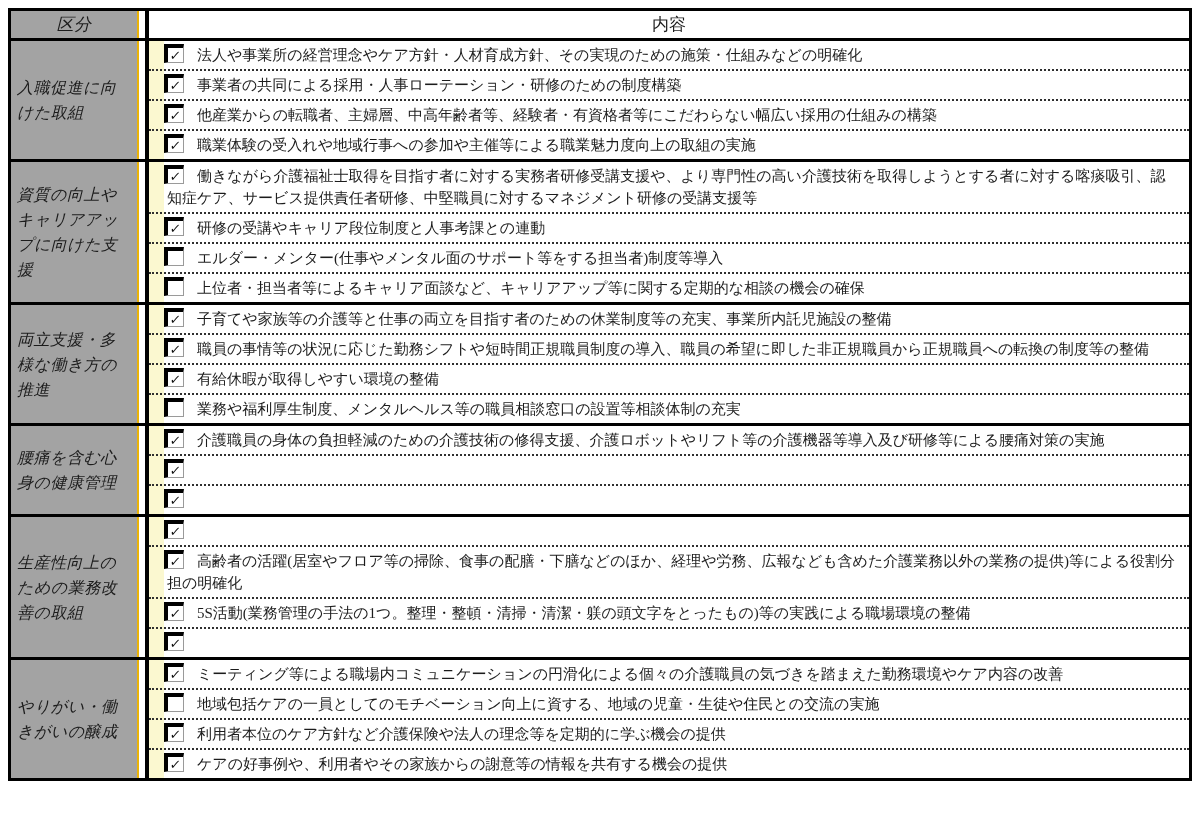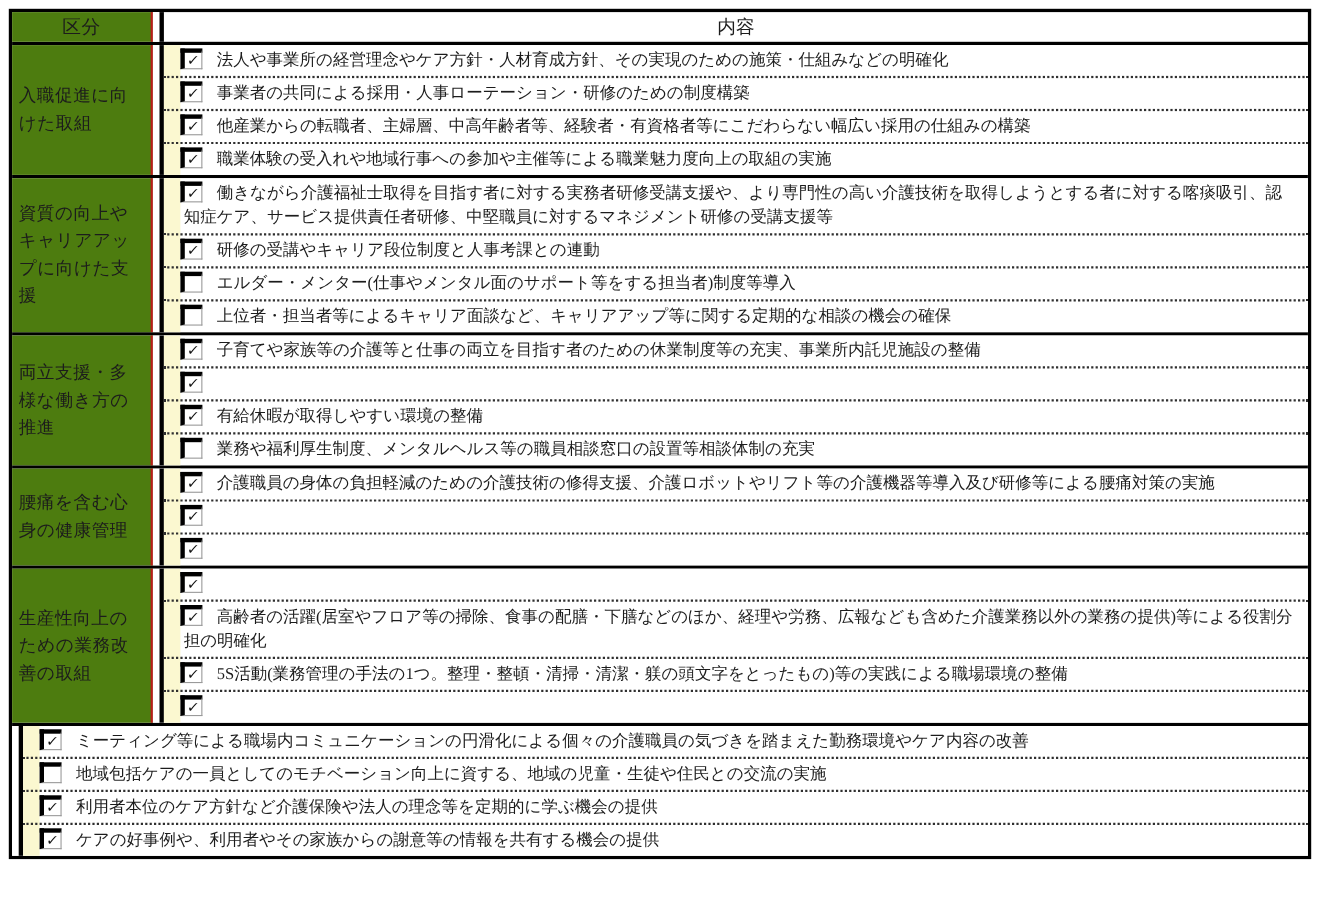--- a/index.html
+++ b/index.html
@@ -11,24 +11,24 @@
   }
   .sheet{
     box-sizing:border-box;width:1184px;
     border:3px solid #000000;background:#ffffff;
   }
   .row{display:flex;align-items:stretch;}
   .cat-row{border-top:3px solid #000000;}
   
   .cell-kubun{
     box-sizing:border-box;width:128px;flex:0 0 128px;
-    border-right:2px solid #b91c1c;
+    border-right:2px solid #eab308;
     display:flex;align-items:center;
-    padding:2px 6px;background:#4d7c0f;
-    font-size:16px;line-height:25px;letter-spacing:.5px;
+    padding:2px 6px;background:#a3a3a3;
+    font-size:16px;line-height:25px;letter-spacing:.5px;font-style:italic;
   }
   .cell-gap{width:6px;flex:0 0 6px;background:#ffffff;}
   
   .cell-naiyo{
     box-sizing:border-box;flex:1;
     border-left:4px solid #000000;
     position:relative;background:#ffffff;
   }
   .cell-naiyo .strip{
     position:absolute;left:0;top:0;bottom:0;width:15px;
@@ -108,21 +108,21 @@
         <div class="row cat-row">
           <div class="cell-kubun">両立支援・多様な働き方の推進</div>
           <div class="cell-gap"></div>
           <div class="cell-naiyo">
             <div class="strip" style="background: rgb(251, 248, 208);"></div>
             <div class="item"><span class="checkbox">
                 <span class="mark">✓</span>
               </span><span class="item-text">子育てや家族等の介護等と仕事の両立を目指す者のための休業制度等の充実、事業所内託児施設の整備</span></div>
             <div class="item"><span class="checkbox">
                 <span class="mark">✓</span>
-              </span></div>
+              </span><span class="item-text">職員の事情等の状況に応じた勤務シフトや短時間正規職員制度の導入、職員の希望に即した非正規職員から正規職員への転換の制度等の整備</span></div>
             <div class="item"><span class="checkbox">
                 <span class="mark">✓</span>
               </span><span class="item-text">有給休暇が取得しやすい環境の整備</span></div>
             <div class="item"><span class="checkbox"></span><span class="item-text">業務や福利厚生制度、メンタルヘルス等の職員相談窓口の設置等相談体制の充実</span></div>
           </div>
         </div>
         <div class="row cat-row">
           <div class="cell-kubun">腰痛を含む心身の健康管理</div>
           <div class="cell-gap"></div>
           <div class="cell-naiyo">
@@ -151,20 +151,21 @@
               </span><span class="item-text">高齢者の活躍(居室やフロア等の掃除、食事の配膳・下膳などのほか、経理や労務、広報なども含めた介護業務以外の業務の提供)等による役割分担の明確化</span></div>
             <div class="item"><span class="checkbox">
                 <span class="mark">✓</span>
               </span><span class="item-text">5S活動(業務管理の手法の1つ。整理・整頓・清掃・清潔・躾の頭文字をとったもの)等の実践による職場環境の整備</span></div>
             <div class="item"><span class="checkbox">
                 <span class="mark">✓</span>
               </span></div>
           </div>
         </div>
         <div class="row cat-row">
+          <div class="cell-kubun">やりがい・働きがいの醸成</div>
           <div class="cell-gap"></div>
           <div class="cell-naiyo">
             <div class="strip" style="background: rgb(251, 248, 208);"></div>
             <div class="item"><span class="checkbox">
                 <span class="mark">✓</span>
               </span><span class="item-text">ミーティング等による職場内コミュニケーションの円滑化による個々の介護職員の気づきを踏まえた勤務環境やケア内容の改善</span></div>
             <div class="item"><span class="checkbox"></span><span class="item-text">地域包括ケアの一員としてのモチベーション向上に資する、地域の児童・生徒や住民との交流の実施</span></div>
             <div class="item"><span class="checkbox">
                 <span class="mark">✓</span>
               </span><span class="item-text">利用者本位のケア方針など介護保険や法人の理念等を定期的に学ぶ機会の提供</span></div>

